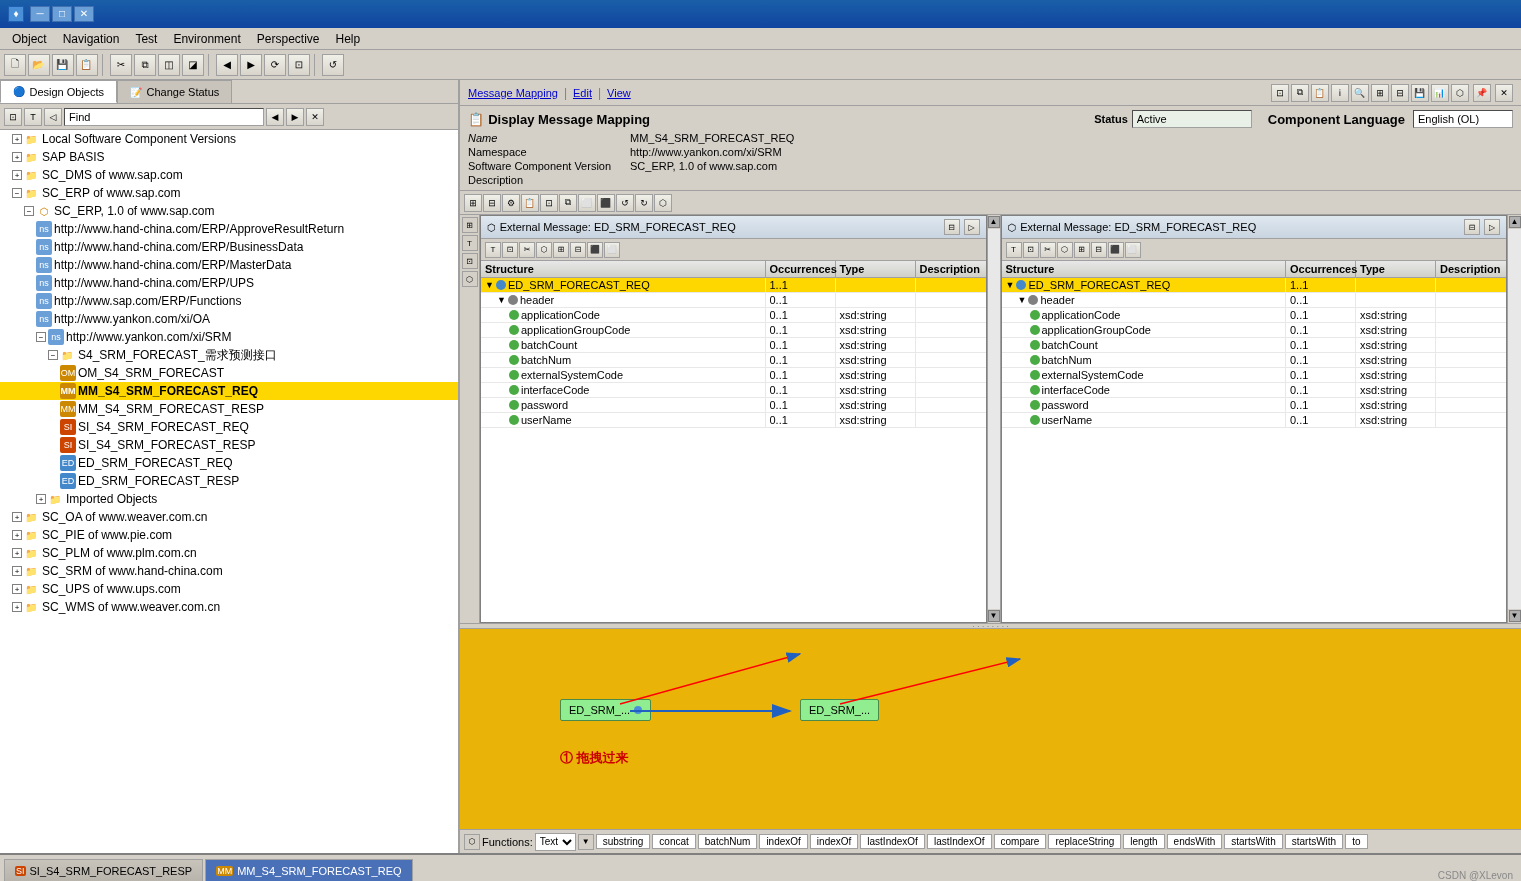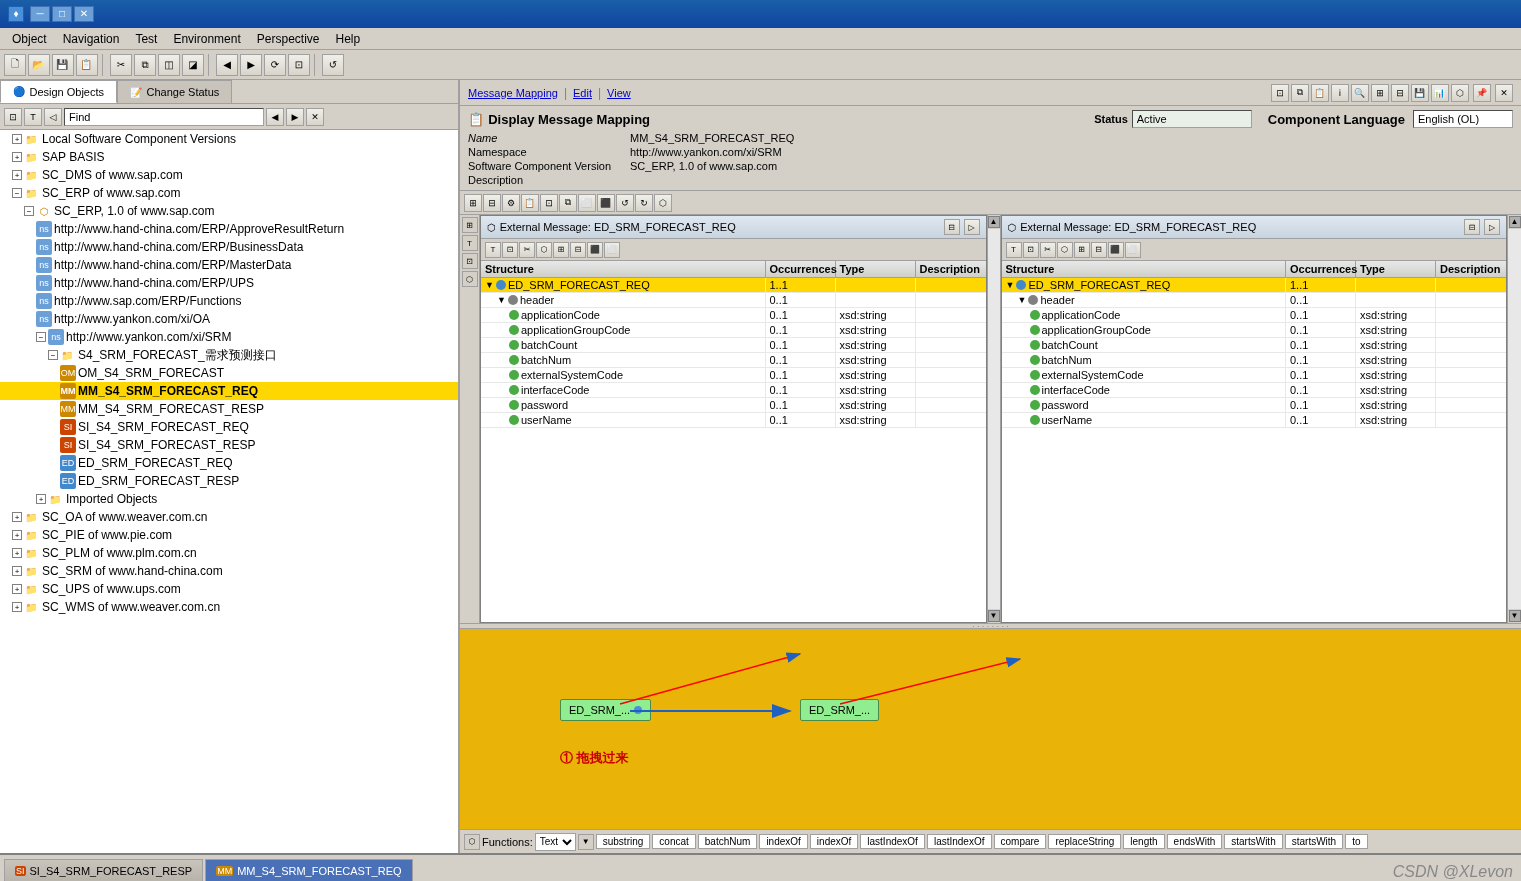--- a/index.html
+++ b/index.html
@@ -812,14 +812,14 @@
 <div class="status-tabs">
   <div class="status-tab" style="display:flex;align-items:center;gap:4px;">
     <span style="font-size:9px;background:#cc4400;color:white;border-radius:2px;padding:0 1px;">SI</span>
     <span>SI_S4_SRM_FORECAST_RESP</span>
   </div>
   <div class="status-tab active" style="display:flex;align-items:center;gap:4px;">
     <span style="font-size:9px;background:#cc8800;color:white;border-radius:2px;padding:0 1px;">MM</span>
     <span>MM_S4_SRM_FORECAST_REQ</span>
   </div>
   <span style="flex:1;"></span>
-  <span style="font-size:16px;color:#888;margin-right:4px;font-style:italic;">CSDN @XLevon</span>
+  <span style="font-size:10px;color:#888;margin-right:4px;">CSDN @XLevon</span>
 </div>
 
 </body></html>

